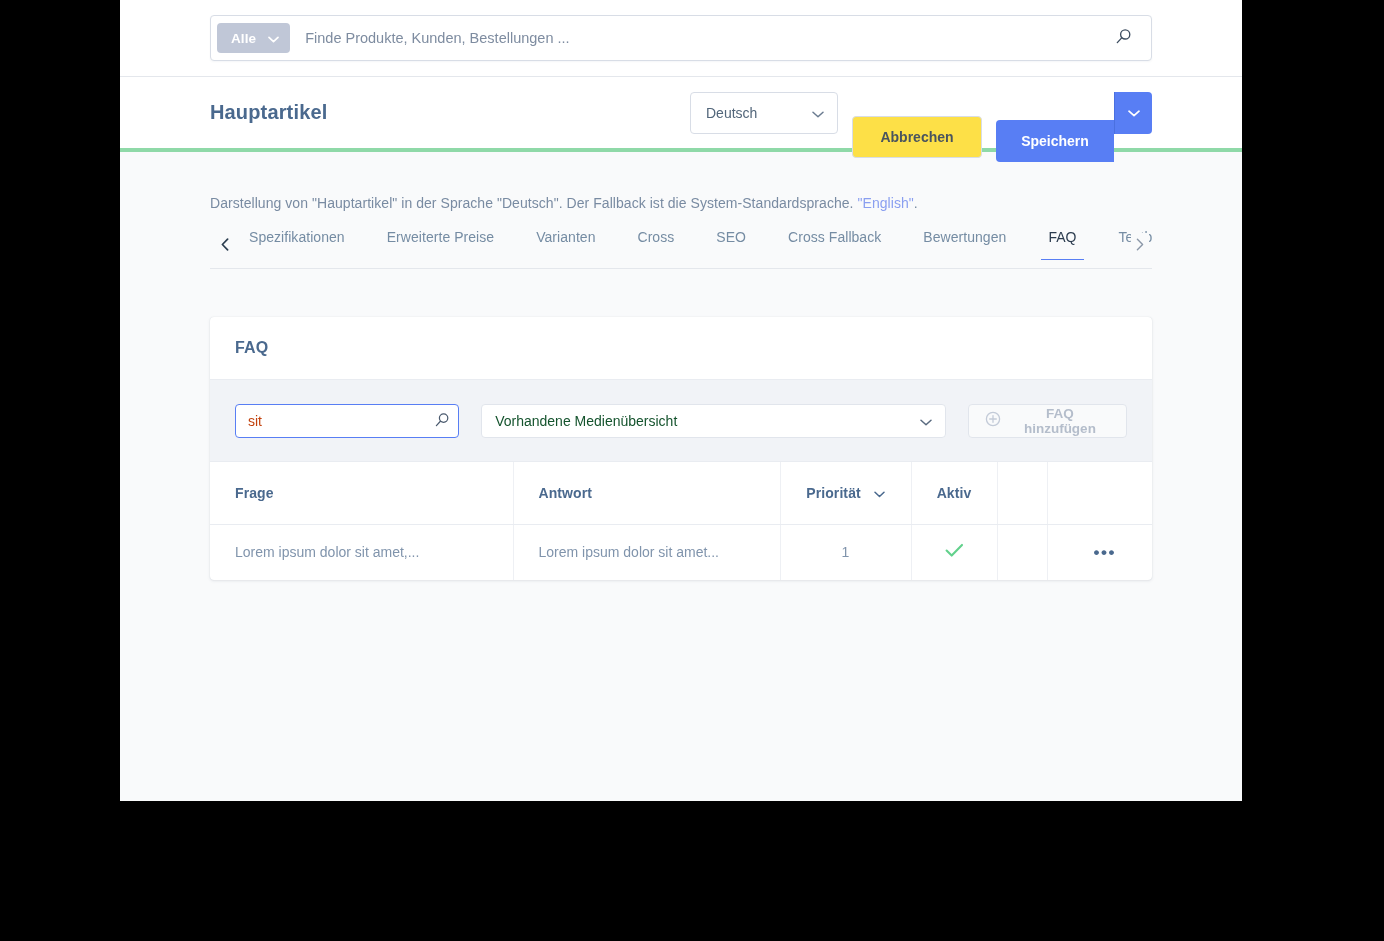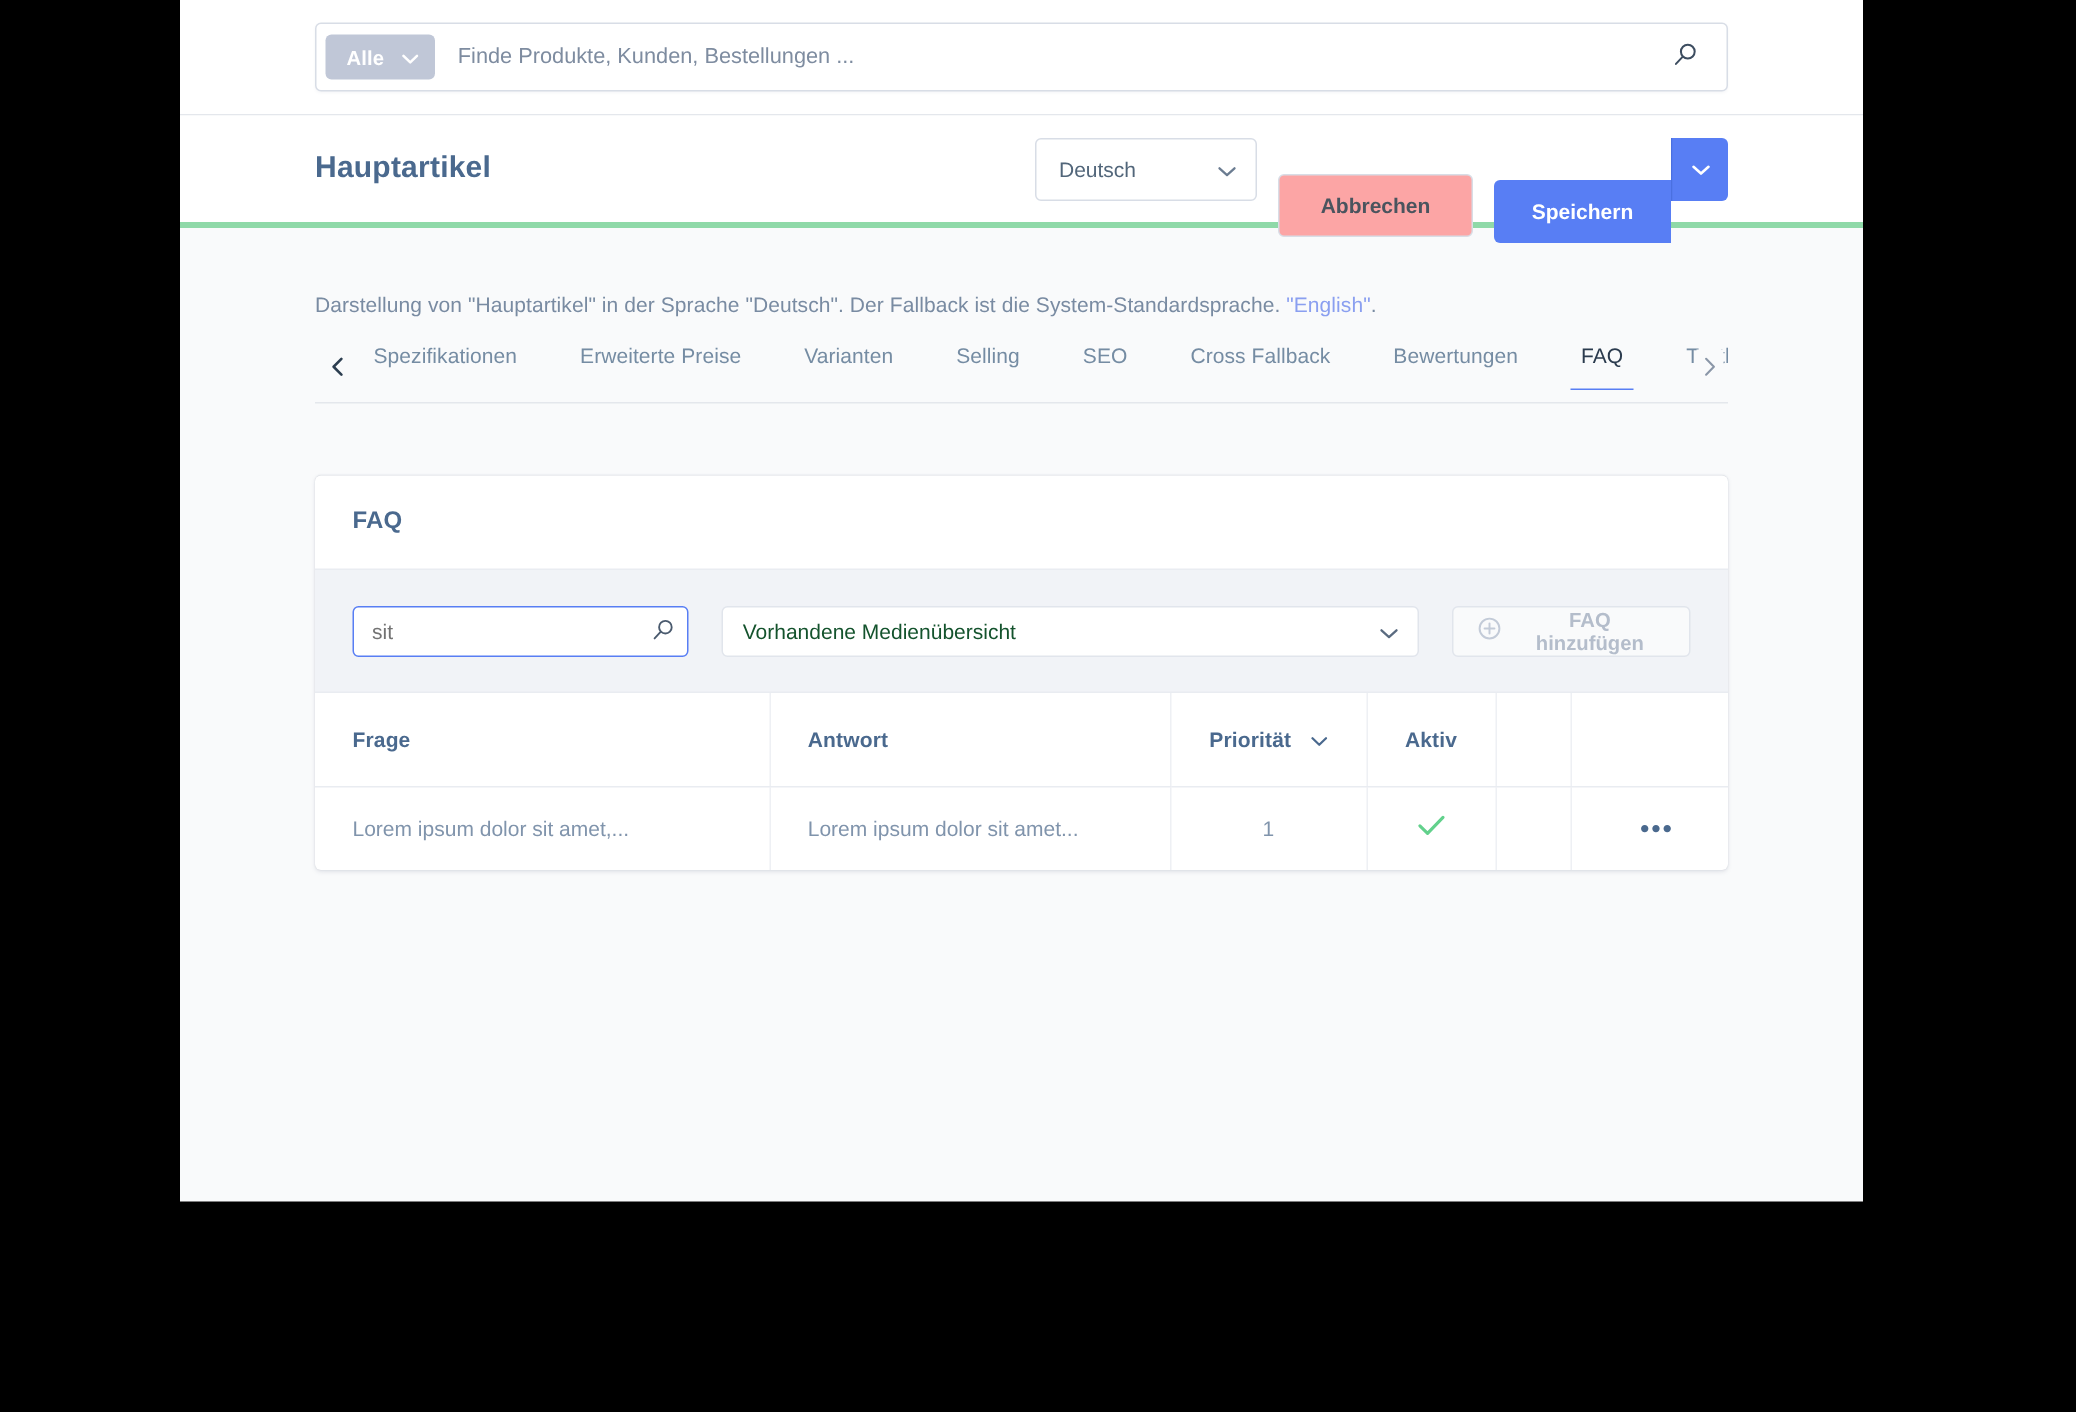--- a/index.html
+++ b/index.html
@@ -99,21 +99,21 @@
     display: flex; align-items: center; justify-content: space-between;
     padding: 0 13px 0 15px;
     font-size: 14px; color: #52667a;
     cursor: pointer;
   }
   .btn-secondary {
     height: 42px;
     min-width: 130px;
     border: 1px solid #d8dde6;
     border-radius: 4px;
-    background: #fca5a5;
+    background: #fde047;
     font-size: 14px; font-weight: 700; color: #4a545e;
     display: flex; align-items: center; justify-content: center;
     cursor: pointer;
     font-family: "Liberation Sans", sans-serif;
     margin-top: 48px;
   }
   .split-btn { display: flex; height: 42px; }
   .btn-primary {
     height: 42px;
     min-width: 118px;
@@ -231,21 +231,21 @@
   .faq-search {
     position: relative;
     width: 230px; height: 34px;
   }
   .faq-search input {
     width: 100%; height: 100%;
     border: 1px solid #587ef4;
     border-radius: 4px;
     background: #ffffff;
     padding: 0 34px 0 12px;
-    font-size: 14px; color: #737373;
+    font-size: 14px; color: #c2410c;
     outline: none;
     font-family: "Liberation Sans", sans-serif;
   }
   .faq-search .mag {
     position: absolute; right: 9px; top: 8px;
     pointer-events: none;
   }
   .media-select {
     width: 476px; height: 34px;
     border: 1px solid #e1e5ec;
@@ -365,21 +365,21 @@
     <div class="tabs-wrap">
       <div class="tab-arrow left">
         <svg width="8" height="13" viewBox="0 0 8 13" fill="none">
           <path d="M6.6 1.2L1.4 6.5L6.6 11.8" stroke="#2c3e50" stroke-width="1.7" stroke-linecap="round" stroke-linejoin="round"></path>
         </svg>
       </div>
       <div class="tabs">
         <div class="tab">Spezifikationen</div>
         <div class="tab">Erweiterte Preise</div>
         <div class="tab">Varianten</div>
-        <div class="tab">Selling</div>
+        <div class="tab">Cross</div>
         <div class="tab">SEO</div>
         <div class="tab">Cross Fallback</div>
         <div class="tab">Bewertungen</div>
         <div class="tab active">FAQ</div>
         <div class="tab">Testberichte</div>
       </div>
       <div class="tab-arrow right">
         <svg width="8" height="13" viewBox="0 0 8 13" fill="none">
           <path d="M1.4 1.2L6.6 6.5L1.4 11.8" stroke="#8b97a8" stroke-width="1.4" stroke-linecap="round" stroke-linejoin="round"></path>
         </svg>

